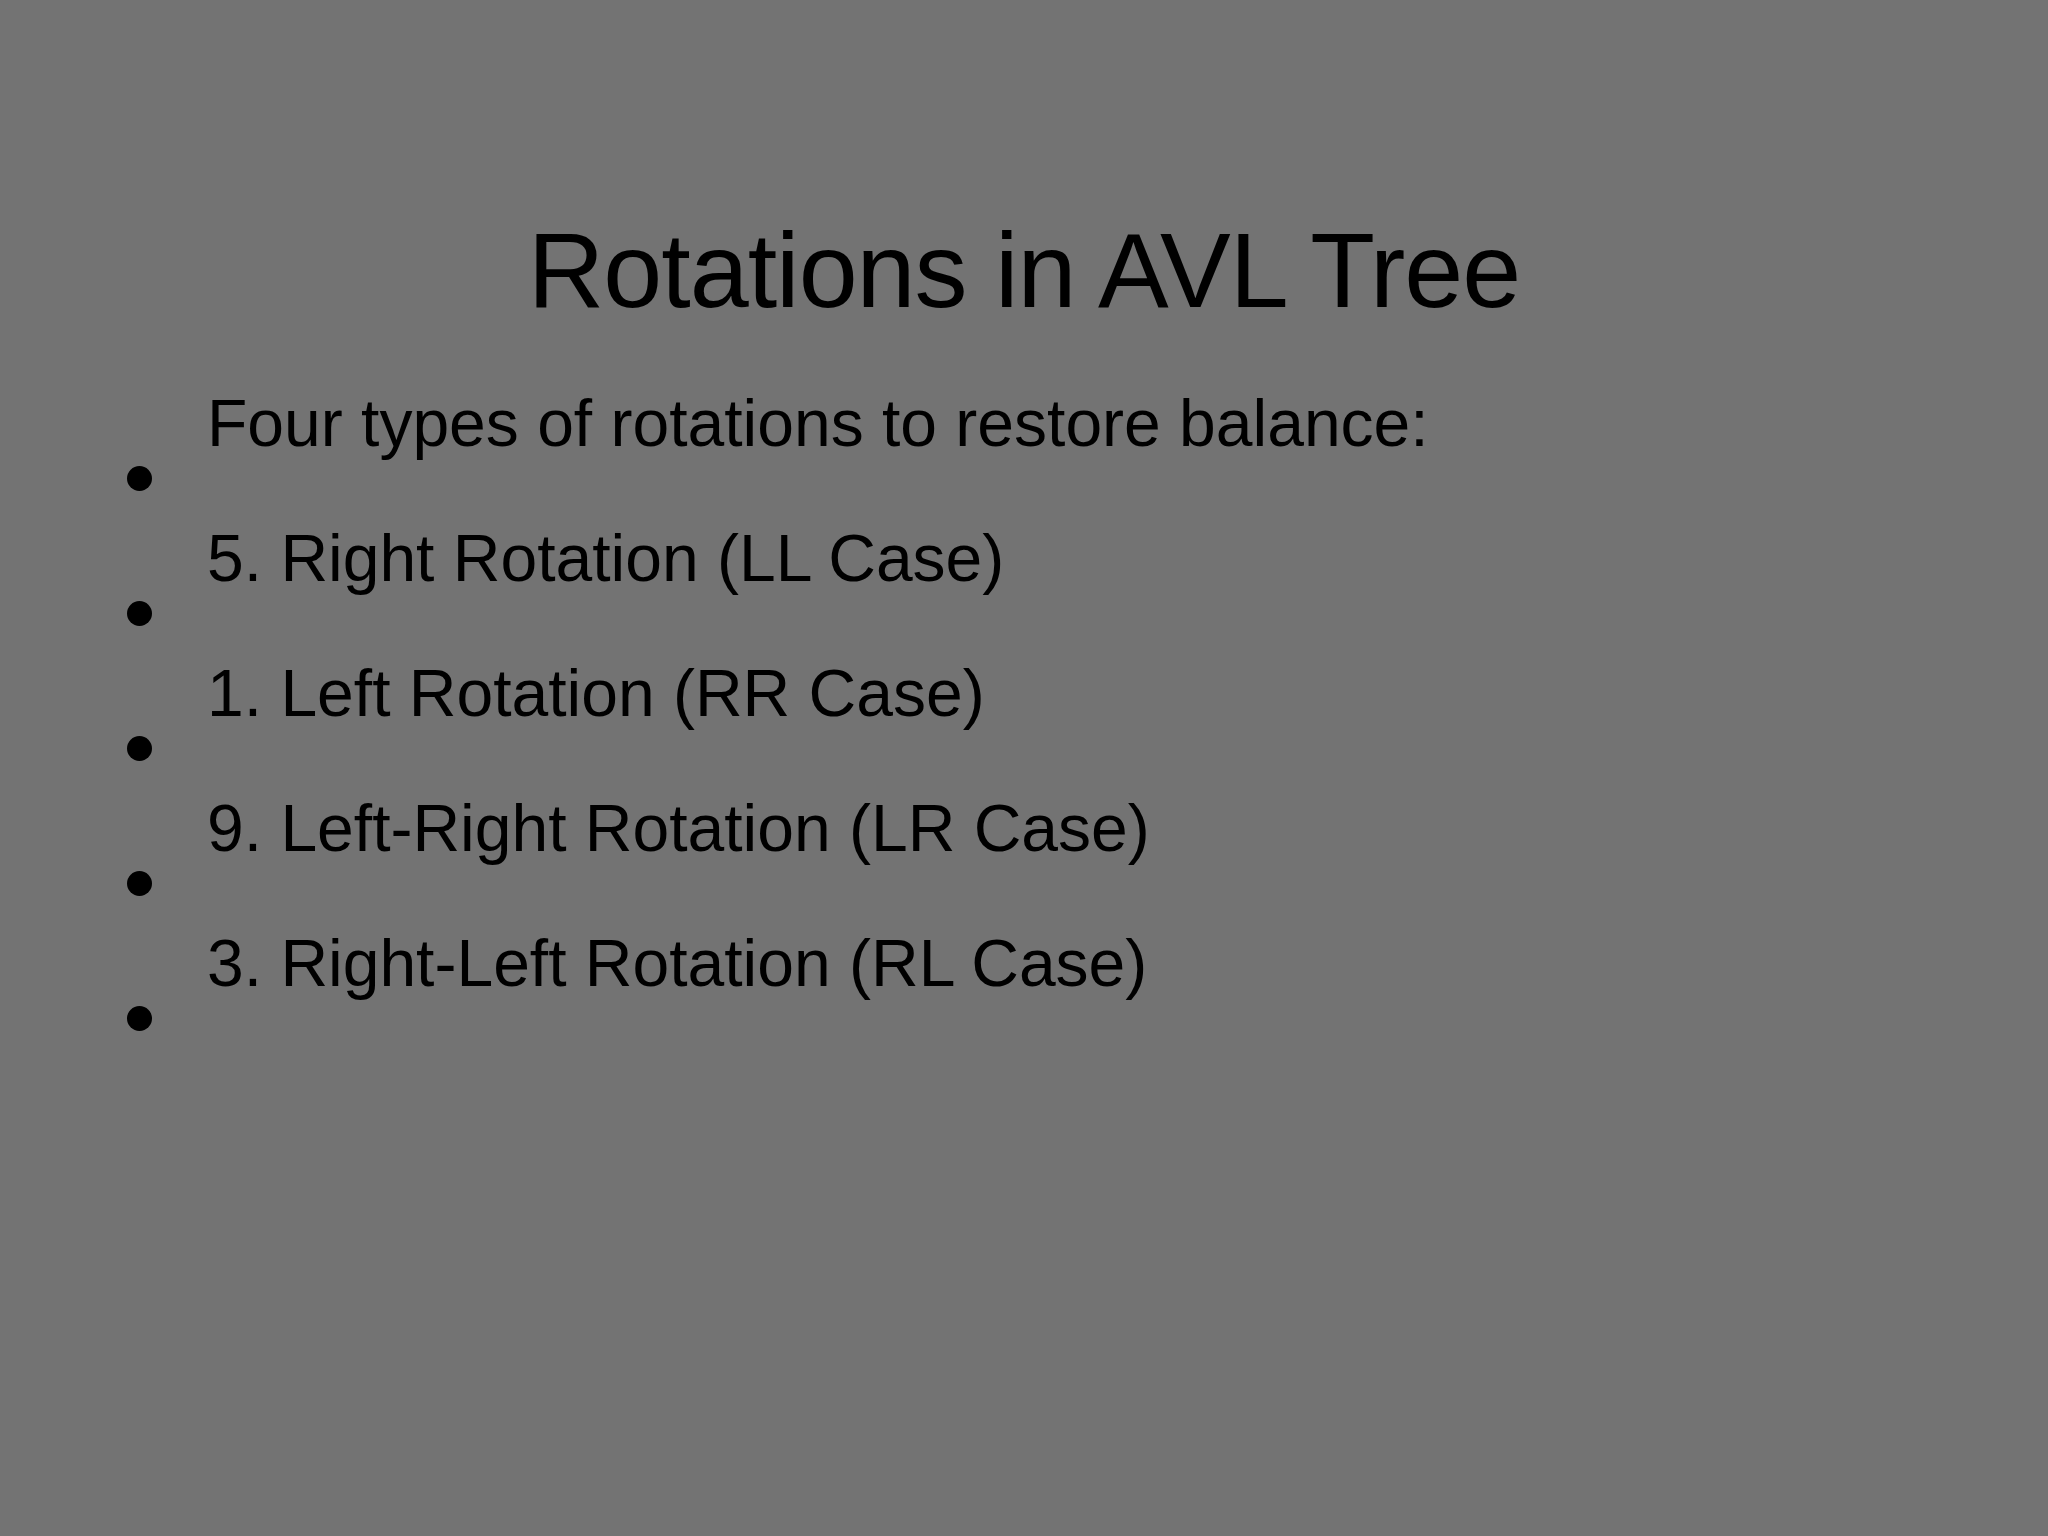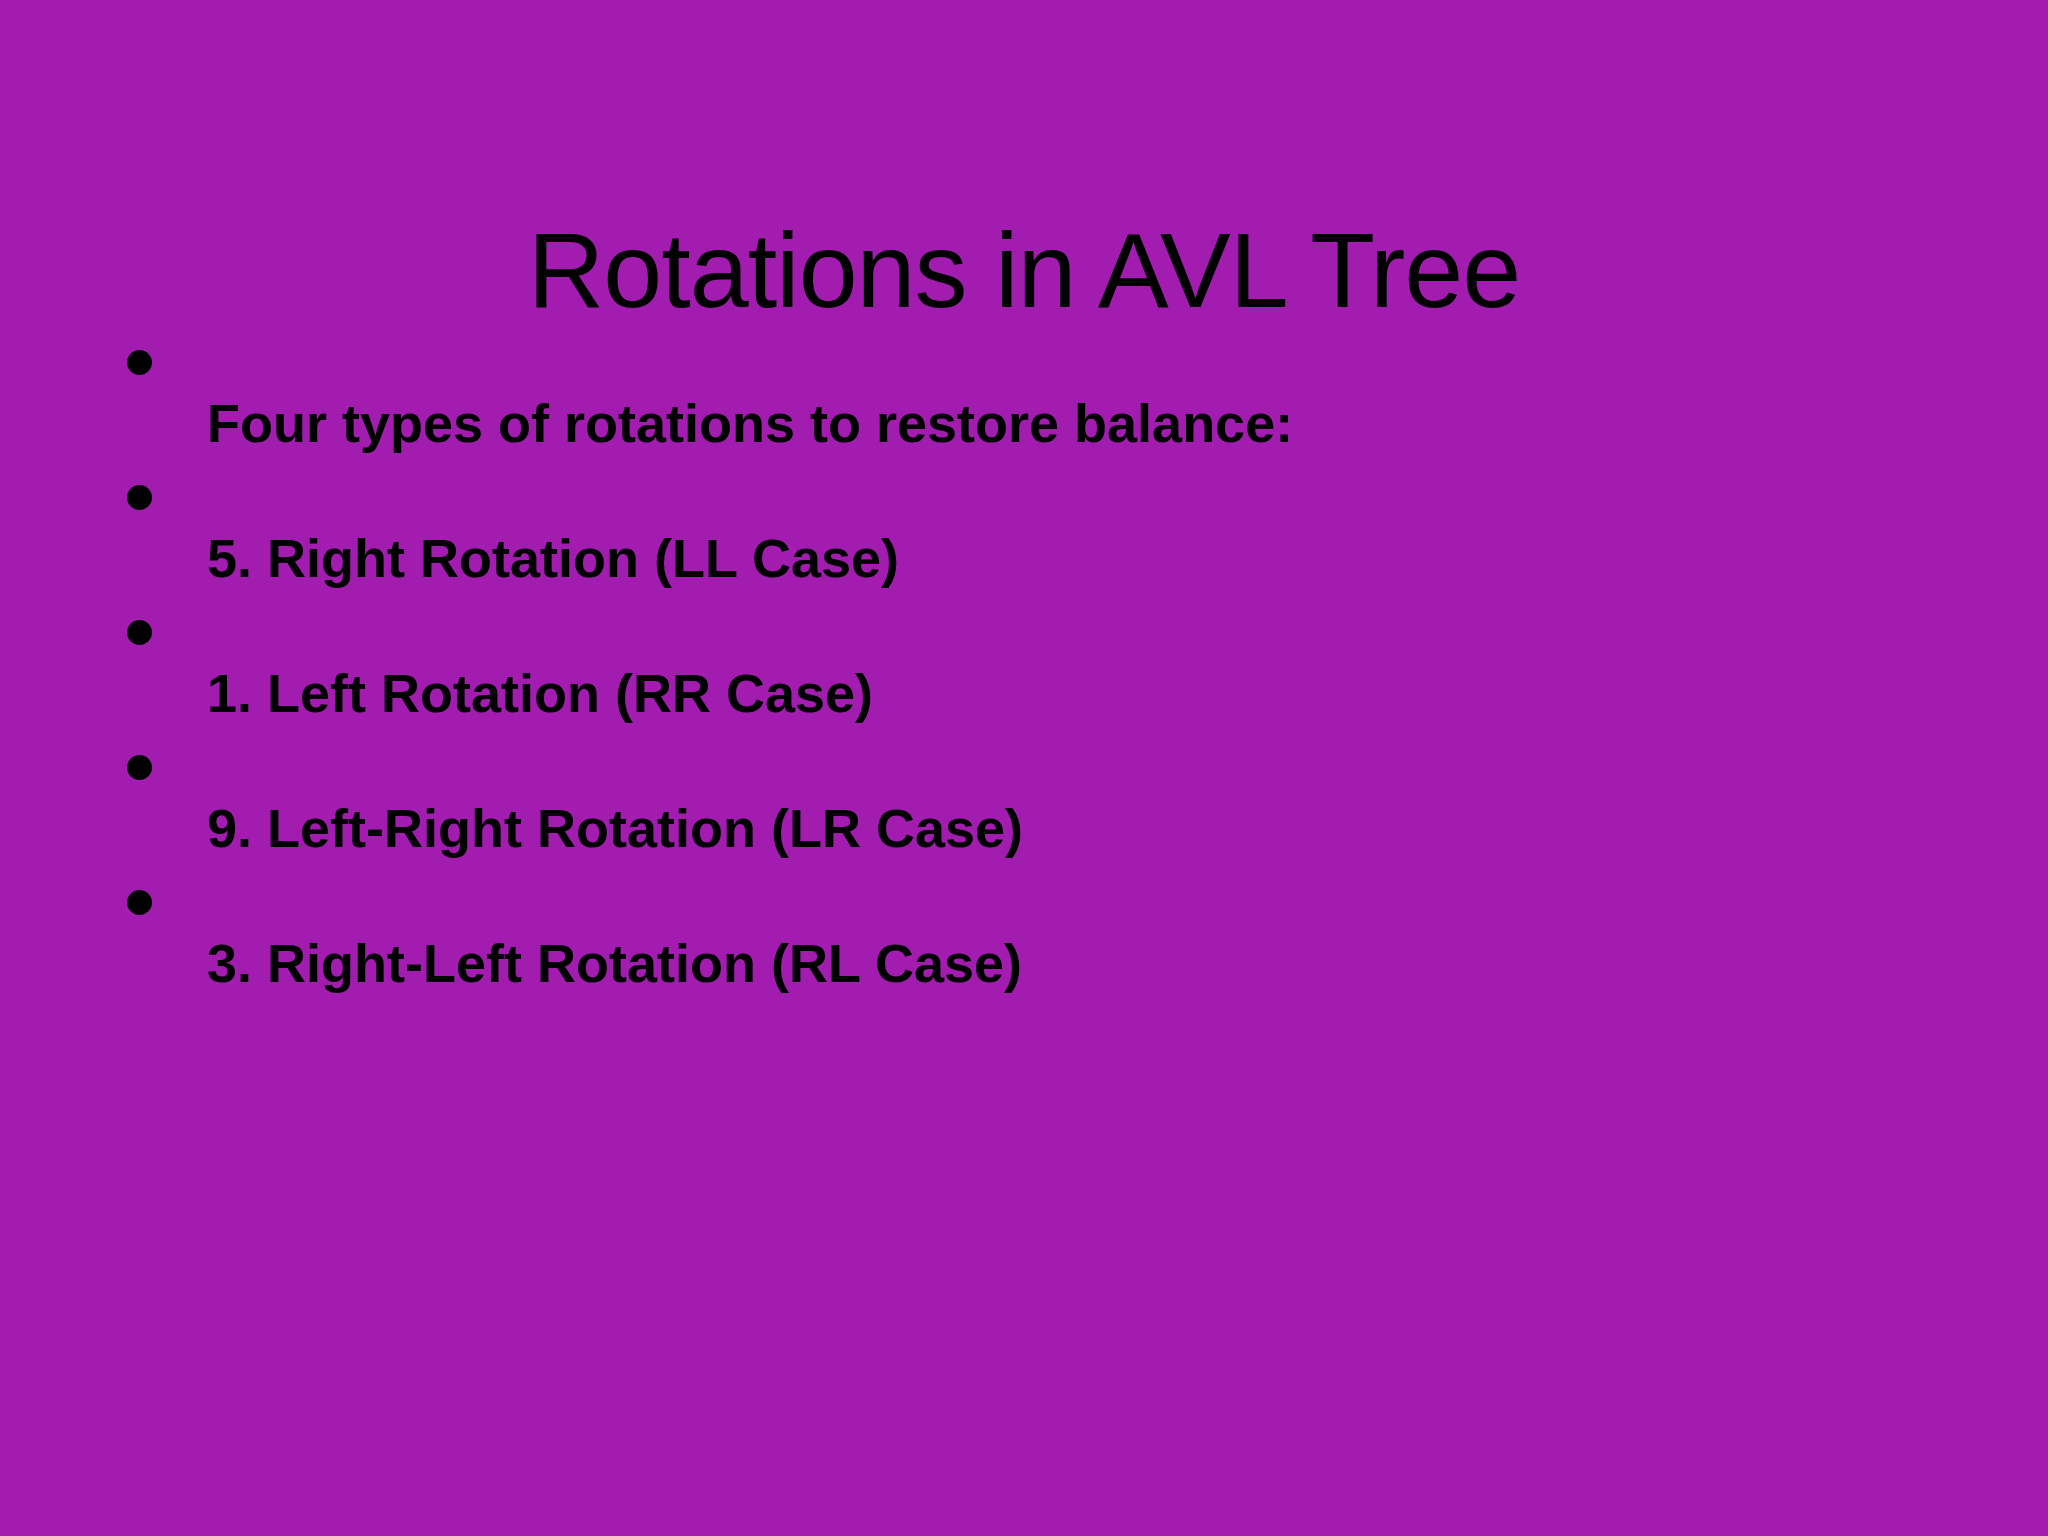--- a/index.html
+++ b/index.html
@@ -4,21 +4,21 @@
 <style>
   html, body {
     margin: 0;
     padding: 0;
     background: #ffffff;
   }
   .slide {
     position: relative;
     width: 2048px;
     height: 1536px;
-    background: #a21caf;
+    background: #737373;
     overflow: hidden;
     font-family: "Liberation Sans", "DejaVu Sans", sans-serif;
     color: #000000;
   }
   .slide-title {
     position: absolute;
     top: 146px;
     left: 0;
     width: 2048px;
     text-align: center;
@@ -32,25 +32,25 @@
   .bullet-list {
     position: absolute;
     top: 356px;
     left: 0;
     width: 2048px;
     padding-left: 127px;
     box-sizing: border-box;
   }
   .bullet-item {
     display: flex;
-    align-items: flex-start;
+    align-items: flex-end;
     height: 135px;
-    font-size: 54px;
+    font-size: 66px;
     line-height: 135px;
-    font-weight: 700;
+    font-weight: 400;
     color: #000000;
     white-space: nowrap;
   }
   .bullet-dot {
     flex: 0 0 auto;
     width: 25px;
     height: 25px;
     border-radius: 50%;
     background: #000000;
     margin-right: 55px;

